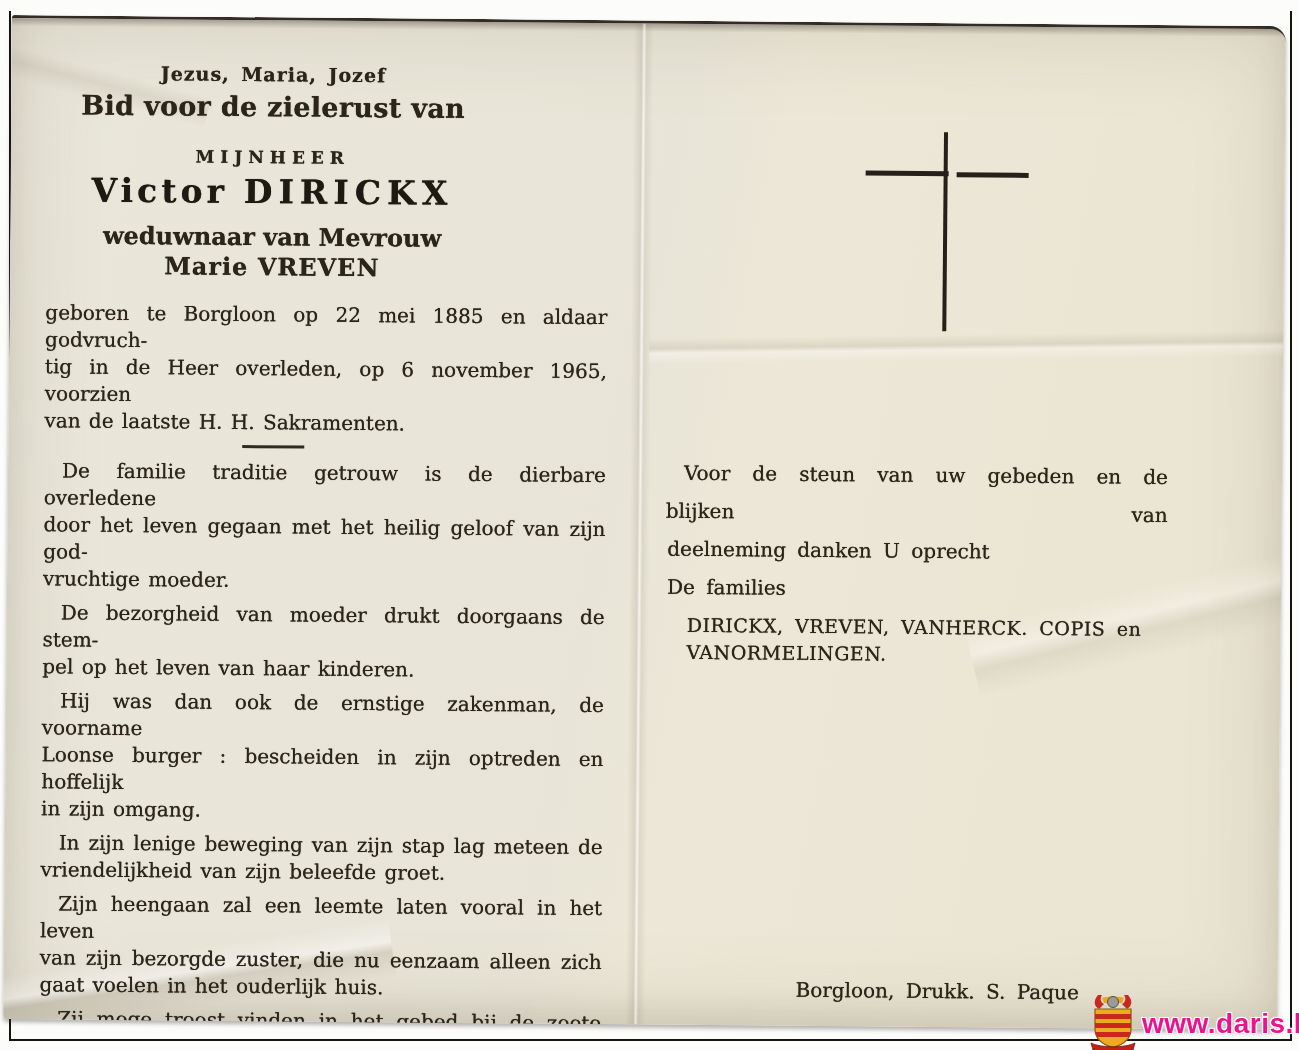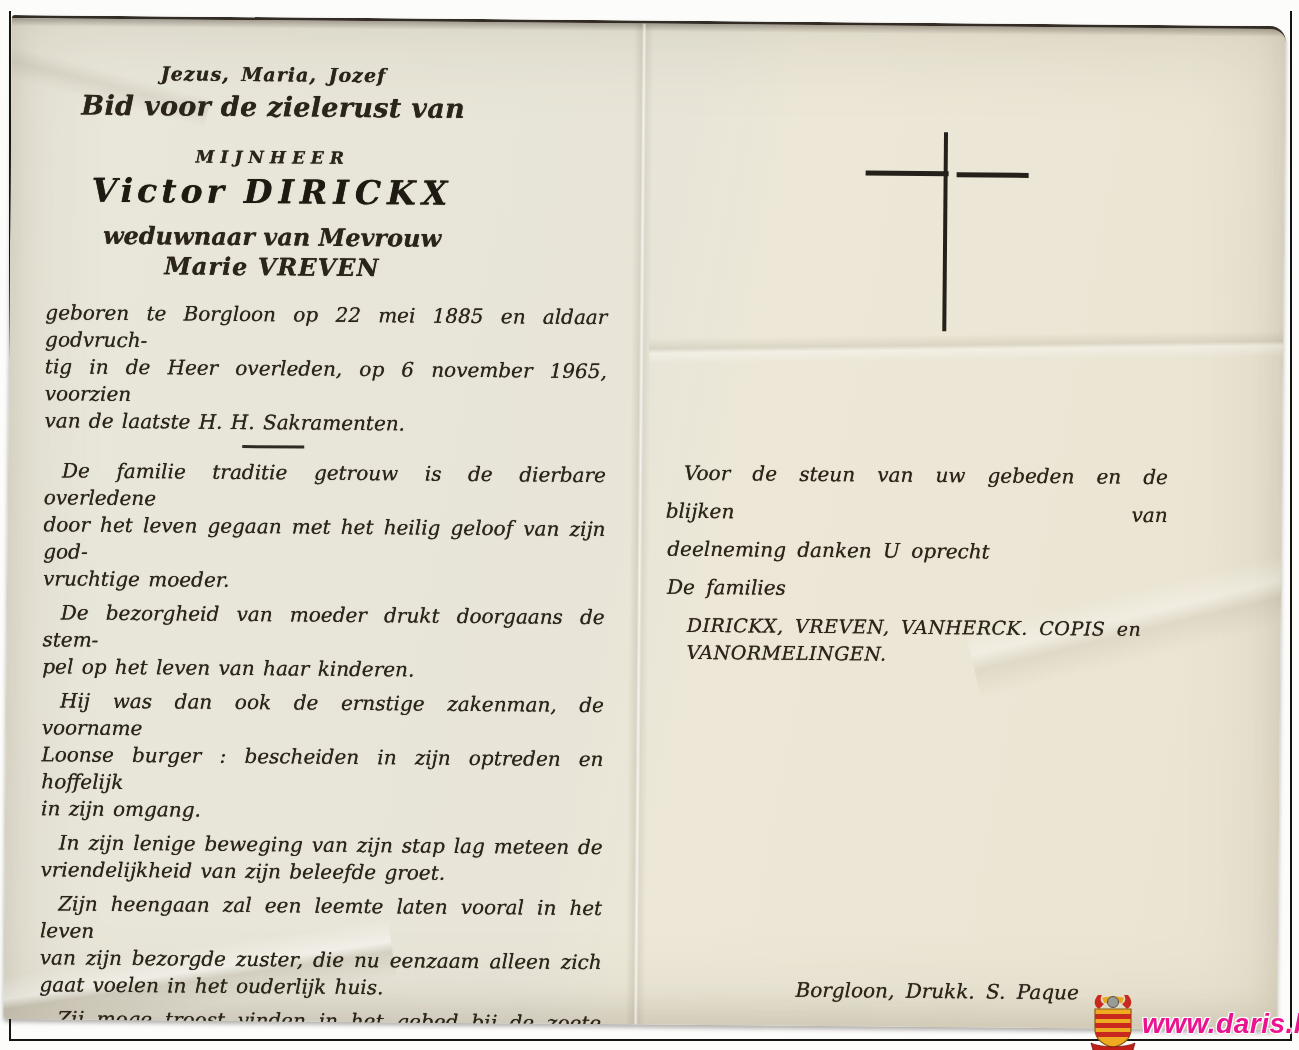--- a/index.html
+++ b/index.html
@@ -1,17 +1,17 @@
 <!DOCTYPE html>
 <html><head>
 <meta charset="utf-8">
 <style>
   html,body{margin:0;padding:0;background:#ffffff;}
   .stage{position:relative;width:1299px;height:1050px;overflow:hidden;
-         background:#fcfcfb;font-family:"DejaVu Serif","Liberation Serif",serif;font-style:italic;}
+         background:#fcfcfb;font-family:"DejaVu Serif","Liberation Serif",serif;}
 
   
   .frame{position:absolute;left:9px;top:11px;right:7px;bottom:9px;
          border:2px solid #17140f;border-top:none;z-index:1;}
 
   
   .card{position:absolute;left:12px;top:15px;width:1274px;height:1001px;
         background:linear-gradient(100deg,#e9e6da 0%,#e8e5d8 48%,#ece7d7 55%,#eae4d2 100%);
         border-top:3px solid #322c24;border-top-right-radius:16px;border-top-left-radius:3px;
         border-bottom-left-radius:4px;border-bottom-right-radius:4px;

